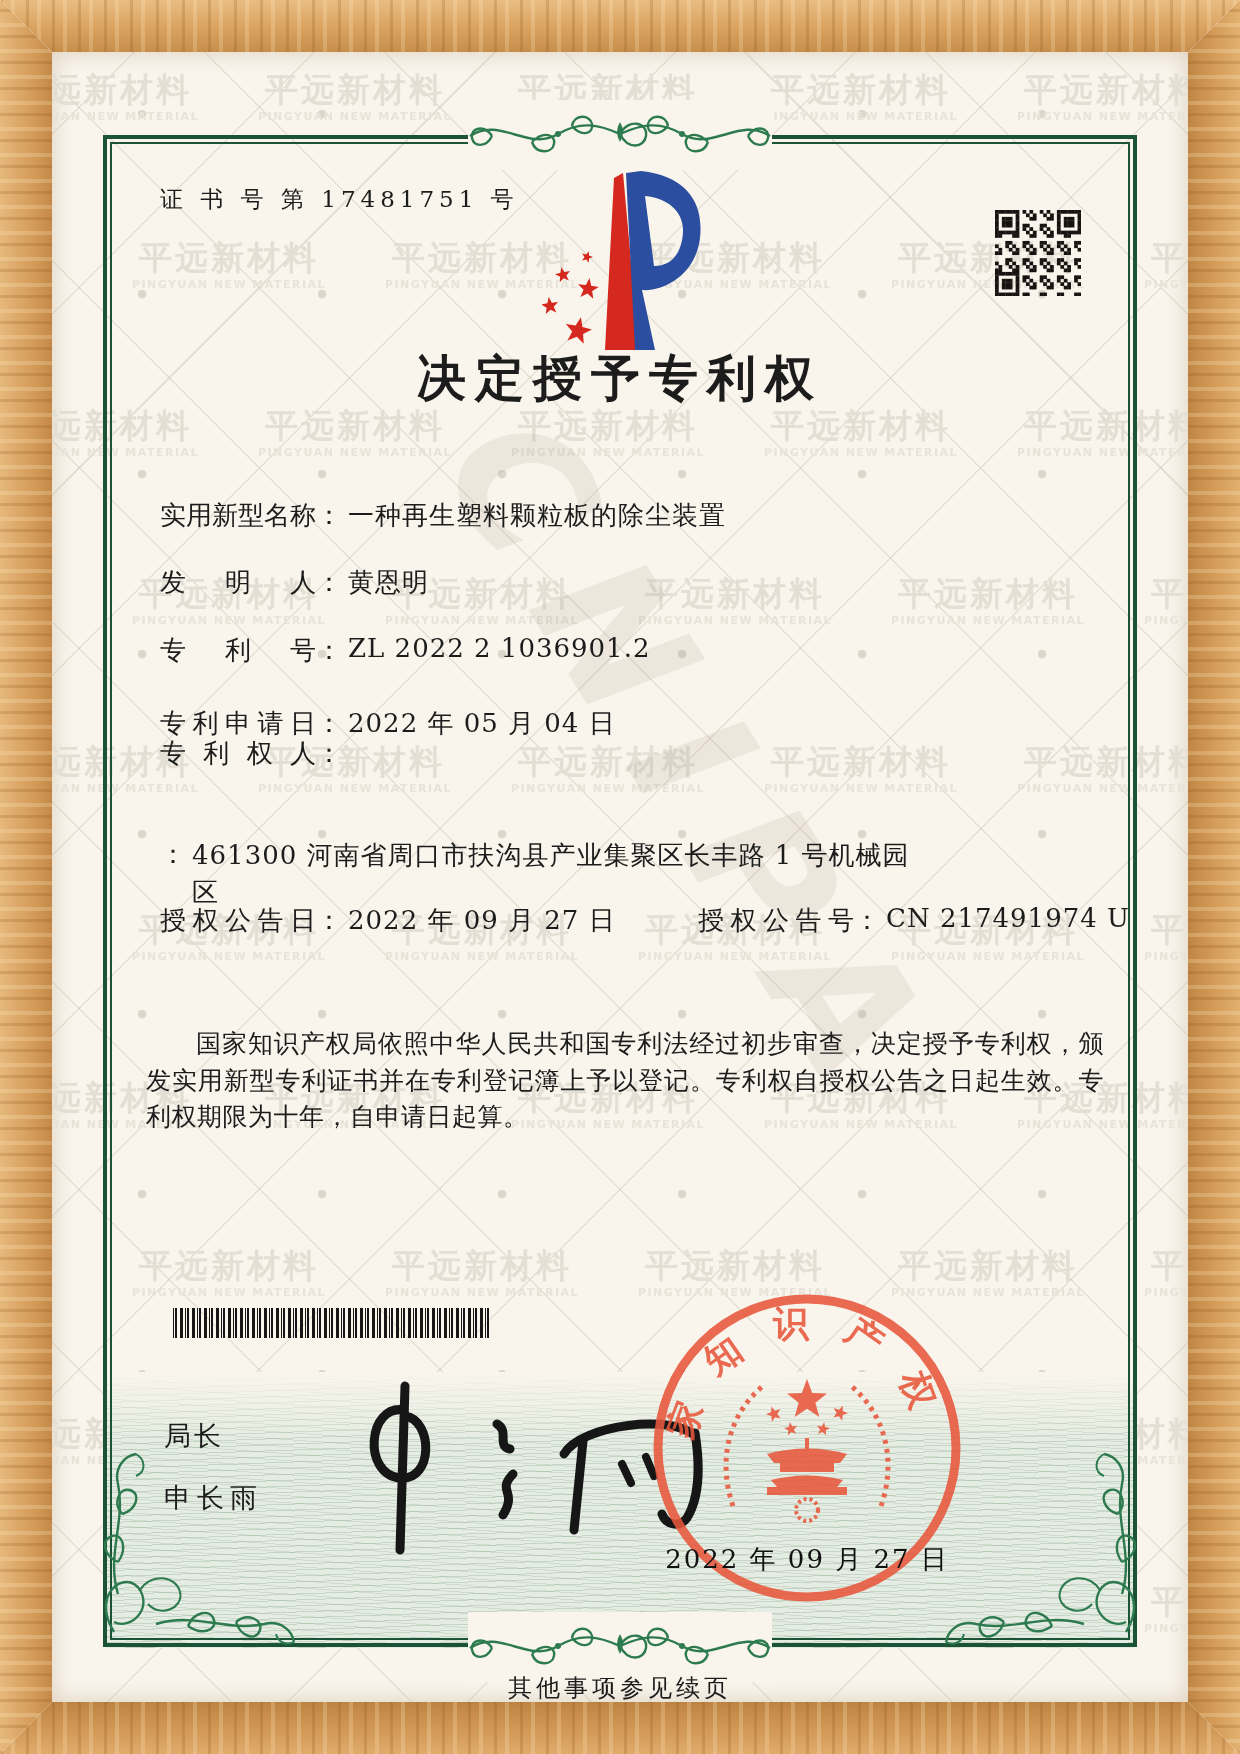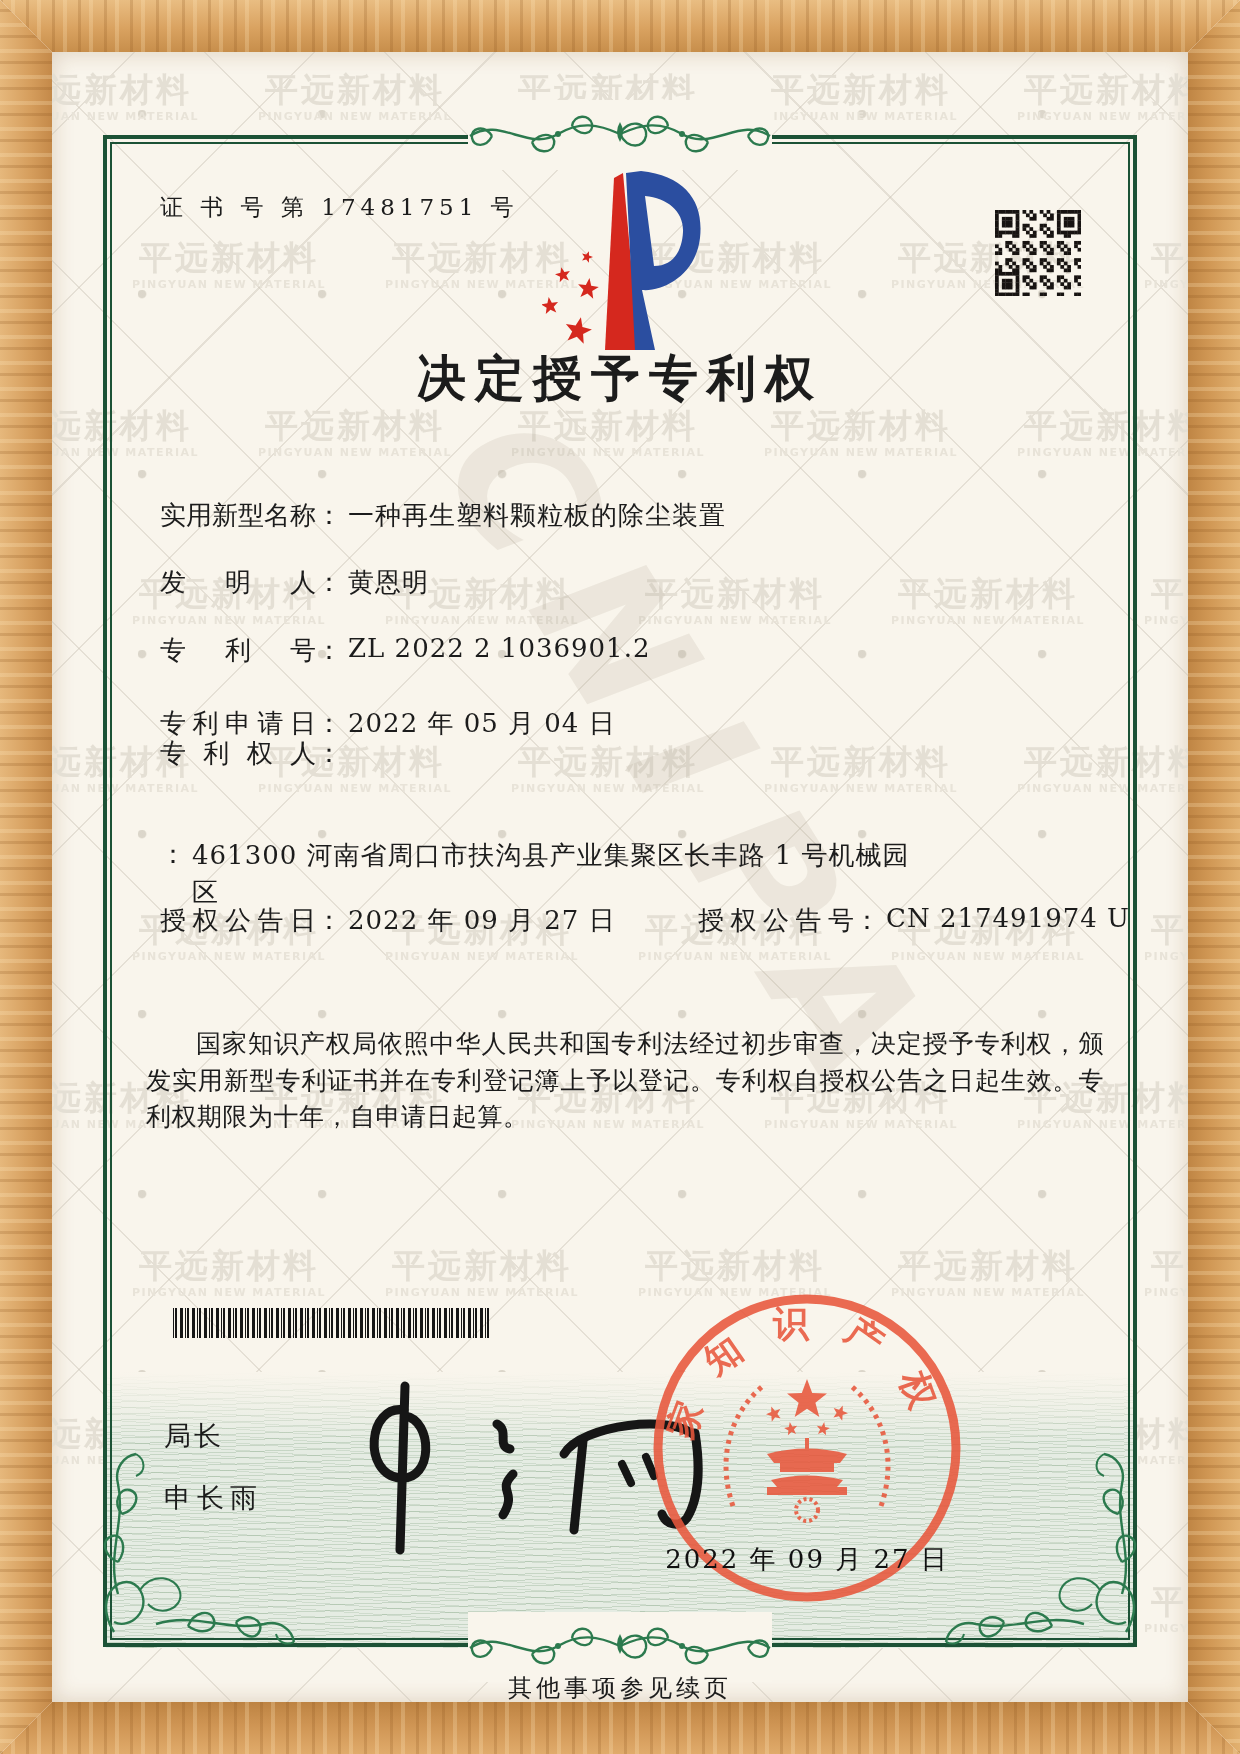--- a/index.html
+++ b/index.html
@@ -53,21 +53,21 @@
     background:linear-gradient(180deg,#f9f5ec 0%,rgba(249,245,236,0) 100%);}
 
   
   .gframe{position:absolute;left:51px;right:51px;top:83px;bottom:55px;z-index:2;
           border:4px solid #1c5236;pointer-events:none;}
   .gframe::before{content:'';position:absolute;inset:3px;border:2px solid #1c5236;}
   .orn{position:absolute;z-index:2;pointer-events:none;}
 
   
   .content{position:absolute;inset:0;z-index:3;color:#1c1c1c;}
-  .cert-no{position:absolute;left:108px;top:140px;font-size:23px;letter-spacing:5px;}
+  .cert-no{position:absolute;left:108px;top:132px;font-size:23px;letter-spacing:5px;}
   .logo-svg{position:absolute;left:490px;top:116px;}
   .qr{position:absolute;left:943px;top:158px;width:86px;height:86px;}
   .title{position:absolute;left:0;right:0;top:294px;text-align:center;
          font-size:49px;font-weight:bold;letter-spacing:9px;}
   .frow{position:absolute;left:108px;display:flex;font-size:26px;}
   .flabel{display:inline-block;width:156px;text-align:justify;text-align-last:justify;}
   .fcolon{display:inline-block;}
   .fvalue{margin-left:6px;letter-spacing:1px;}
   .fvalue.addr{width:740px;line-height:37px;}
   .frow.right-col{left:626px;margin-left:20px;}

